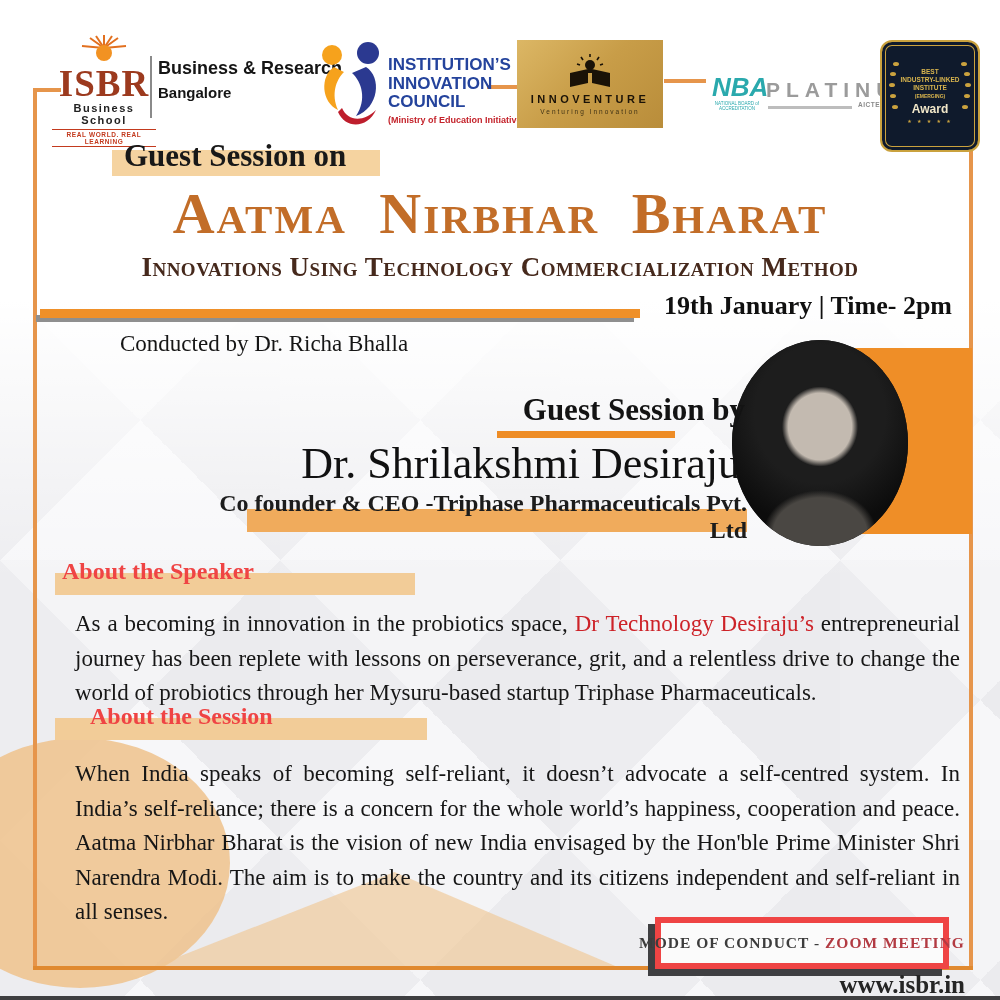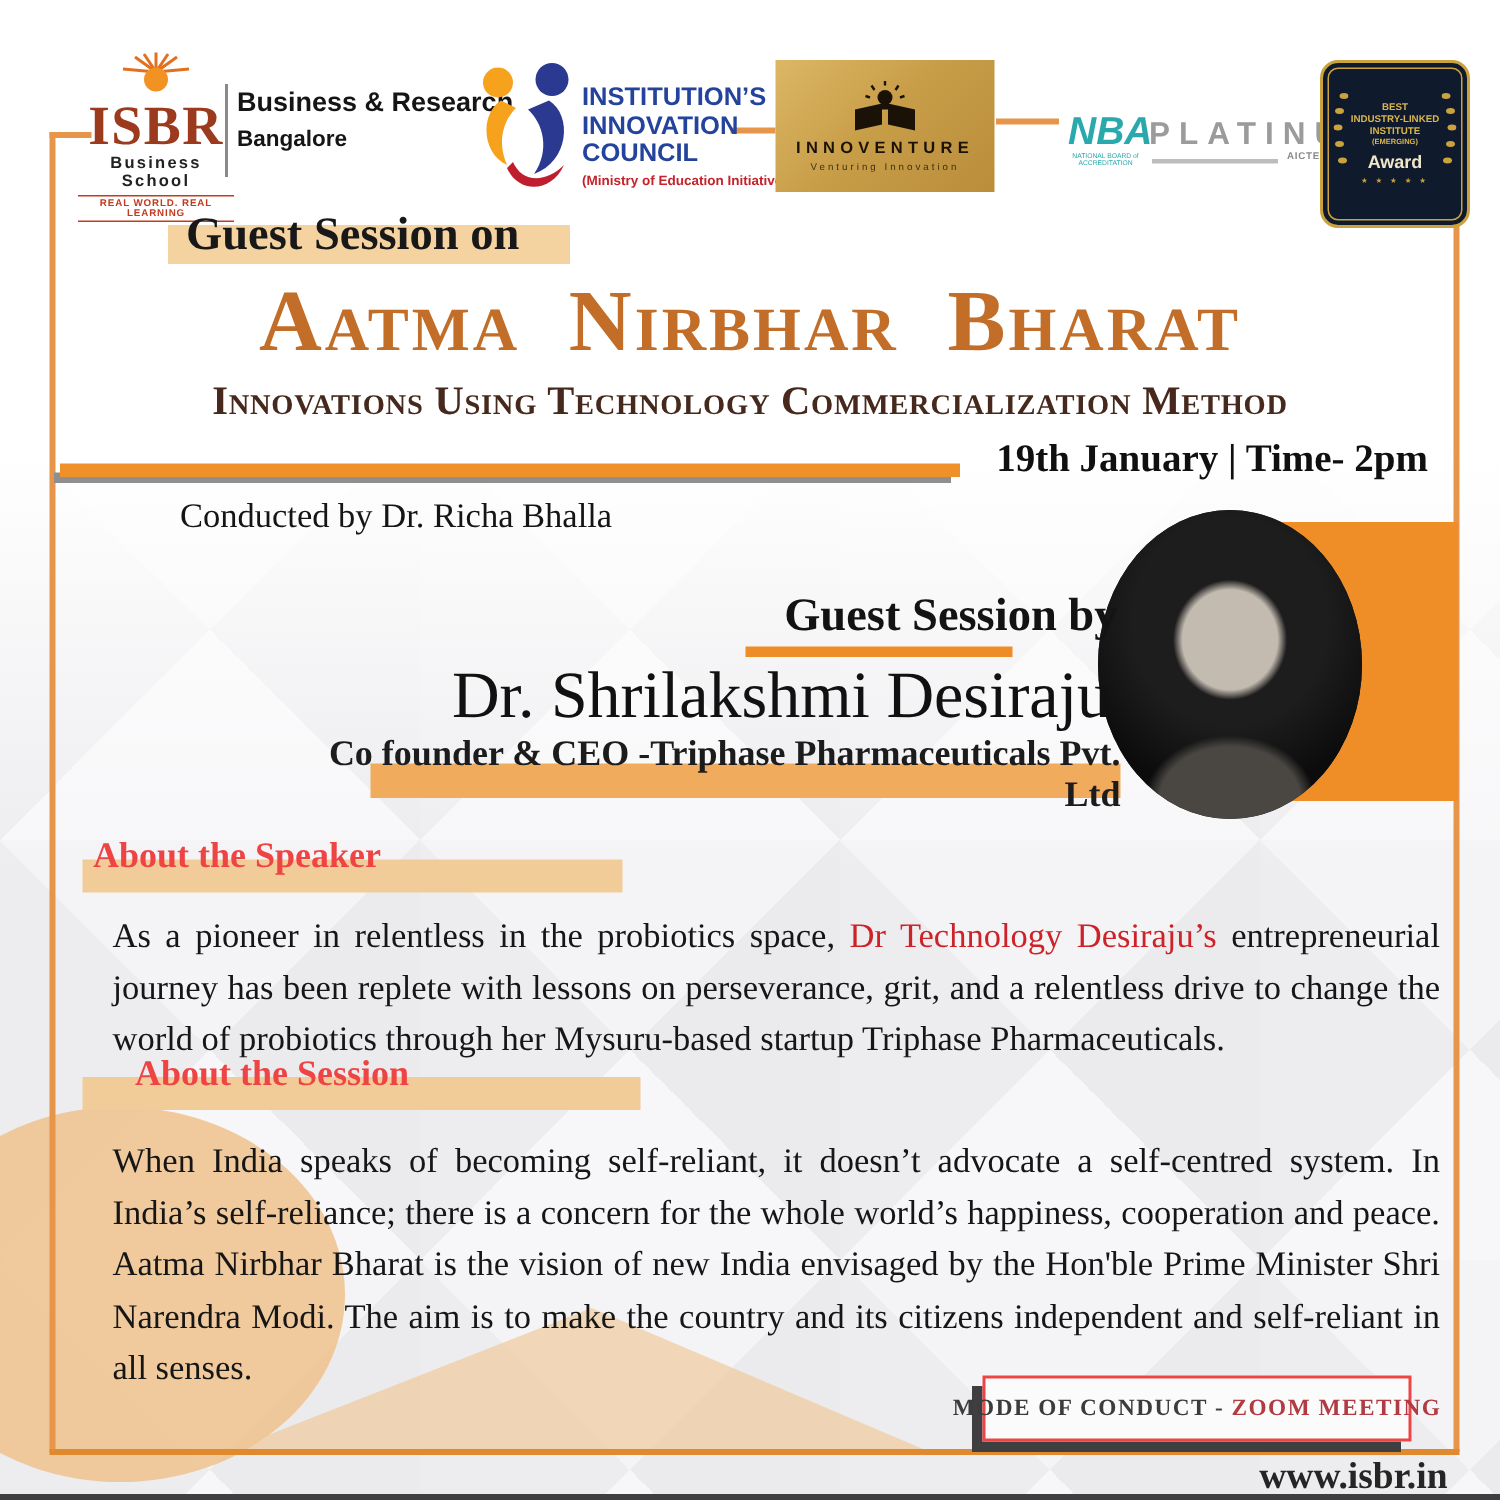--- a/index.html
+++ b/index.html
@@ -107,21 +107,21 @@
   .hb1{left:55px;top:573px;width:360px;}
   .hb2{left:55px;top:718px;width:372px;}
   .sec-head{font-size:24px;font-weight:bold;color:#ef4444;}
   .sh1{left:62px;top:558px;} .sh2{left:62px;top:703px;margin-left:28px;}
   .para{left:75px;width:885px;font-size:23px;color:#161616;line-height:1.5;text-align:justify;}
   .p1{top:607px;} .p2{top:757px;}
   .red{color:#cd2228;}
 
   
   .mode-box{left:655px;top:917px;width:282px;height:40px;background:#fbfbfb;
-            border:2px solid #ef4444;box-shadow:-7px 7px 0 0 #3f3f42;
+            border:6px solid #ef4444;box-shadow:-7px 7px 0 0 #3f3f42;
             display:flex;align-items:center;justify-content:center;
             font-size:15.5px;font-weight:bold;letter-spacing:1px;color:#3c3c3c;white-space:pre;}
   .mode-box .red2{color:#b23a42;}
   .website{left:640px;top:971px;width:325px;text-align:right;font-size:25px;font-weight:bold;color:#252525;}
 </style>
 </head>
 <body>
 
 <div class="poster">
 
@@ -244,21 +244,21 @@
   </div>
   <div class="abs session-by">Guest Session by</div>
   <div class="abs session-by-underline"></div>
   <div class="abs speaker-name">Dr. Shrilakshmi Desiraju</div>
   <div class="abs designation-band"></div>
   <div class="abs designation">Co founder &amp; CEO -Triphase Pharmaceuticals Pvt. Ltd</div>
 
   <div class="abs head-band hb1"></div>
   <div class="abs sec-head sh1">About the Speaker</div>
   <div class="abs para p1">
-    <span>As a pioneer in relentless in the probiotics space, </span><span class="red">Dr Technology Desiraju’s</span><span> entrepreneurial journey has been replete with lessons on perseverance, grit, and a relentless drive to change the world of probiotics through her Mysuru-based startup Triphase Pharmaceuticals.</span>
+    <span>As a becoming in innovation in the probiotics space, </span><span class="red">Dr Technology Desiraju’s</span><span> entrepreneurial journey has been replete with lessons on perseverance, grit, and a relentless drive to change the world of probiotics through her Mysuru-based startup Triphase Pharmaceuticals.</span>
   </div>
 
   <div class="abs head-band hb2"></div>
   <div class="abs sec-head sh2">About the Session</div>
   <div class="abs para p2">When India speaks of becoming self-reliant, it doesn’t advocate a self-centred system. In India’s self-reliance; there is a concern for the whole world’s happiness, cooperation and peace. Aatma Nirbhar Bharat is the vision of new India envisaged by the Hon'ble Prime Minister Shri Narendra Modi. The aim is to make the country and its citizens independent and self-reliant in all senses.</div>
 
   <div class="abs mode-box">
     <span>MODE OF CONDUCT - </span><span class="red2">ZOOM MEETING</span>
   </div>
   <div class="abs website">www.isbr.in</div>

